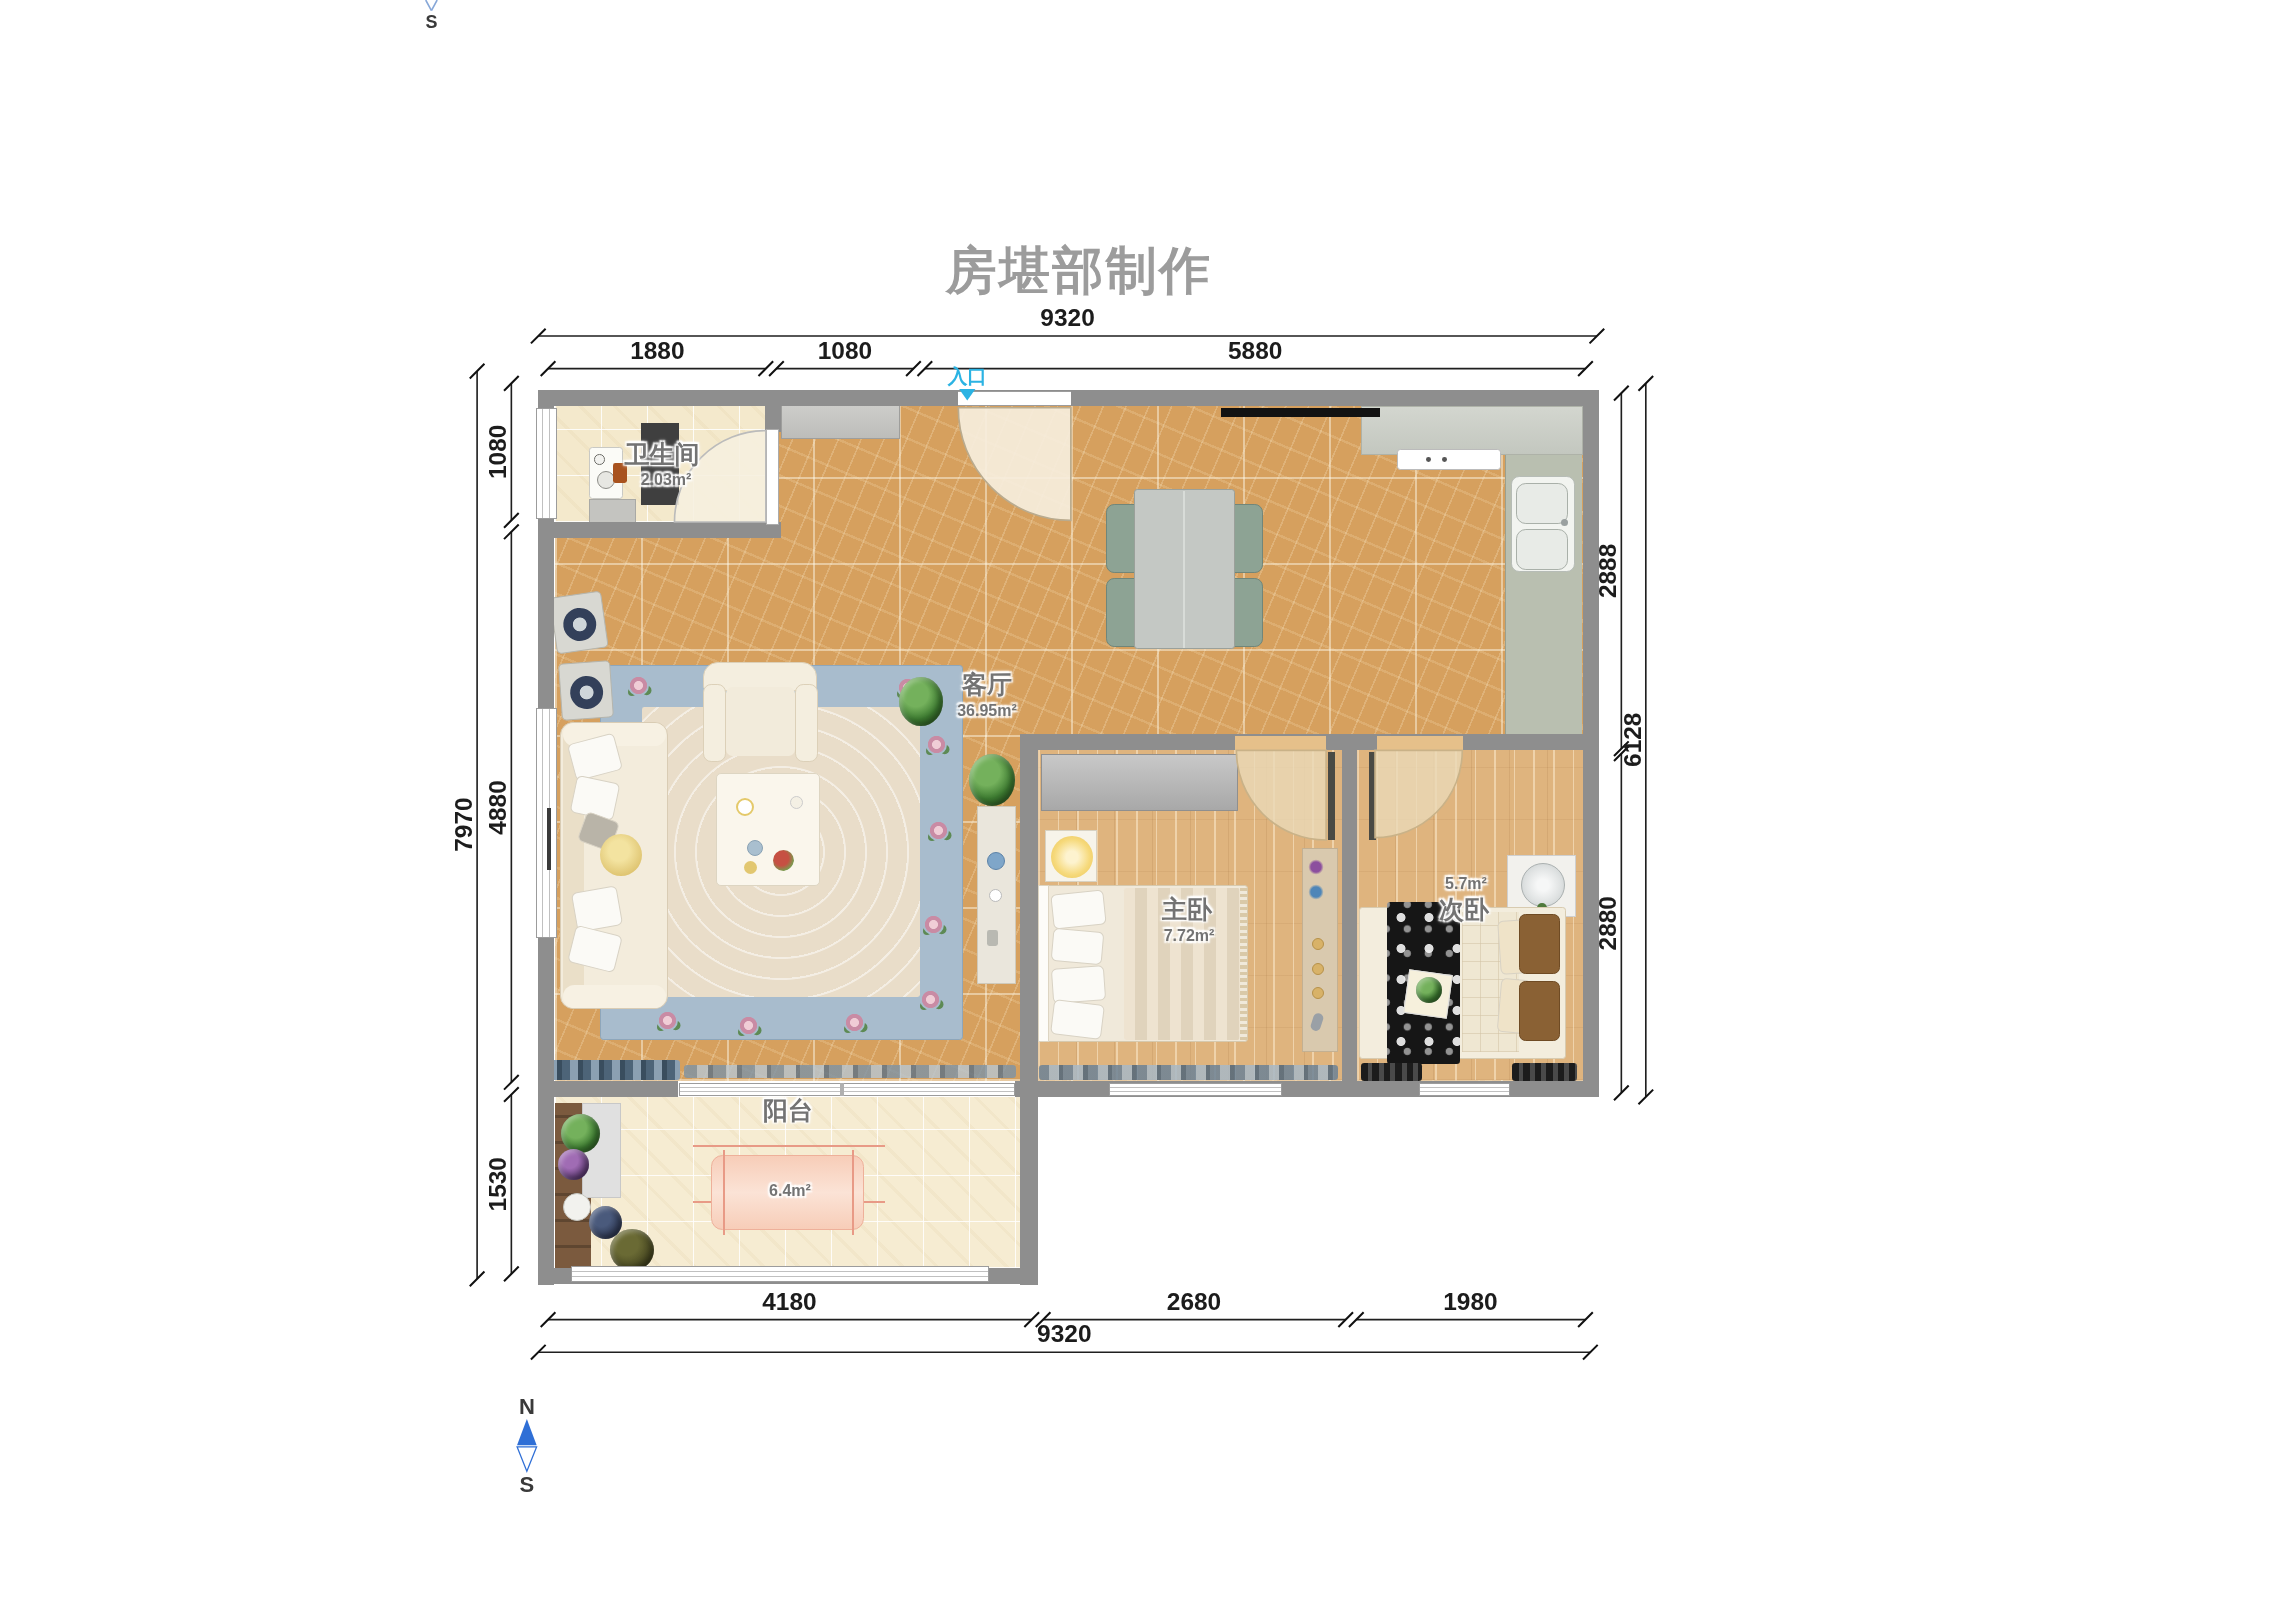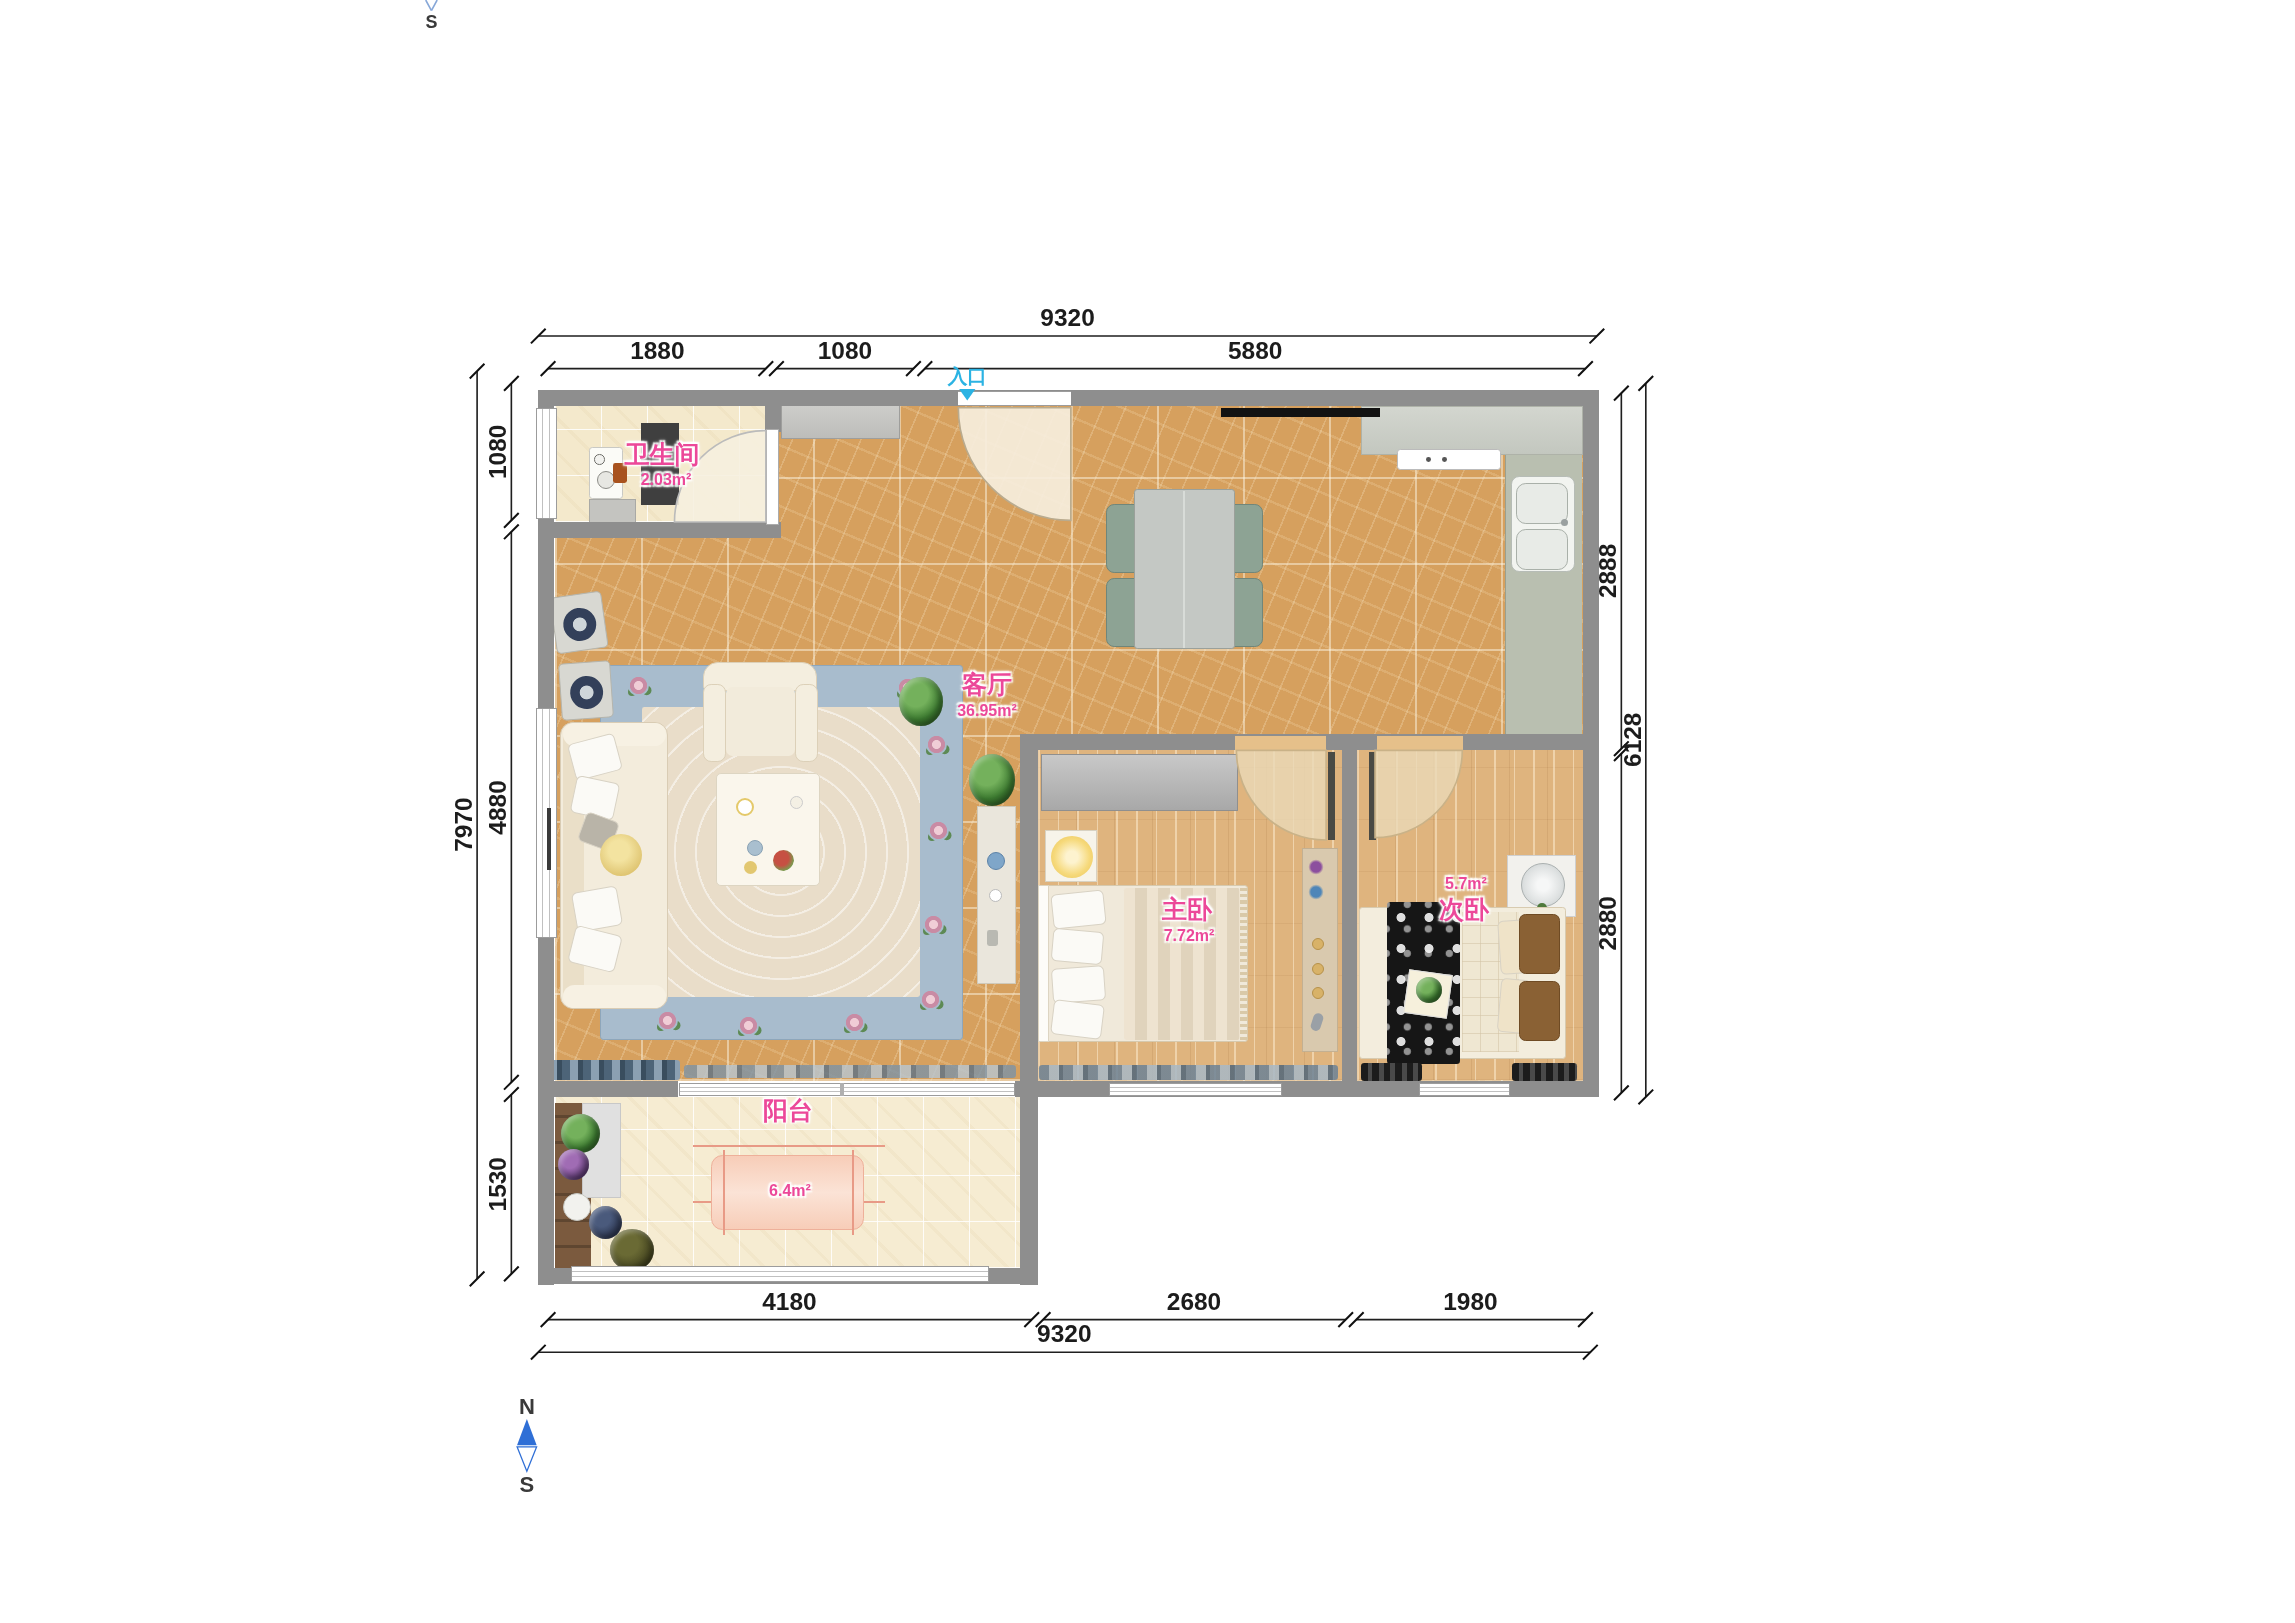--- a/index.html
+++ b/index.html
@@ -20,21 +20,21 @@
     repeating-linear-gradient(0deg, rgba(255,255,255,.85) 0 0.8px, rgba(255,255,255,0) 0.8px 46px),
     repeating-linear-gradient(90deg, rgba(255,255,255,.85) 0 0.8px, rgba(255,255,255,0) 0.8px 46px),
     repeating-linear-gradient(45deg, rgba(214,190,140,.12) 0 3.3px, rgba(214,190,140,0) 3.3px 24.5px)}
   .win{position:absolute;background:#fff;border:0.8px solid #9c9c9c;box-sizing:border-box;background-repeat:no-repeat}
   .win.h{background-image:linear-gradient(#b0b0b0,#b0b0b0),linear-gradient(#b0b0b0,#b0b0b0);
          background-size:100% 0.8px;background-position:0 30%,0 68%}
   .win.v{background-image:linear-gradient(#b0b0b0,#b0b0b0),linear-gradient(#b0b0b0,#b0b0b0);
          background-size:0.8px 100%;background-position:30% 0,68% 0}
   .fur{position:absolute;box-sizing:border-box}
   .room-label{position:absolute;transform:translate(-50%,-50%);text-align:center;font-weight:bold;
-    color:#ec4899;white-space:nowrap;
+    color:#737373;white-space:nowrap;
     text-shadow:-1.6px -1.6px 1.6px #fff,1.6px -1.6px 1.6px #fff,-1.6px 1.6px 1.6px #fff,1.6px 1.6px 1.6px #fff,0 0 4.9px #fff}
   .rn{font-size:25px}.ra{font-size:16px}
   .title{position:absolute;transform:translate(-50%,-50%);font-size:51px;font-weight:bold;
     color:#9c9c9c;letter-spacing:2.4px;white-space:nowrap}
   .pl{position:absolute;background:#fbfaf6;border:0.8px solid #d8d2c4;border-radius:5.7px}
   .plant{position:absolute;border-radius:50%;
     background:radial-gradient(circle at 38% 35%, #74b15c 0 30%, #3c7a30 60%, #274f1e 100%);
     box-shadow:inset 2.4px 2.4px 4.9px rgba(255,255,255,.35), inset -3.3px -3.3px 6.5px rgba(0,0,0,.35)}
   .flw{position:absolute;width:21px;height:21px;border-radius:50%;
     background:radial-gradient(circle at 50% 50%, #f0cdd6 0 4.1px, #c98ba4 4.9px 8.2px, rgba(0,0,0,0) 9px);
@@ -276,15 +276,16 @@
   <div class="room-label ra" style="left:666px;top:480px">2.03m²</div>
   <div class="room-label rn" style="left:987px;top:684px">客厅</div>
   <div class="room-label ra" style="left:987px;top:711px">36.95m²</div>
   <div class="room-label rn" style="left:1187px;top:909px">主卧</div>
   <div class="room-label ra" style="left:1189px;top:936px">7.72m²</div>
   <div class="room-label rn" style="left:1464px;top:909px">次卧</div>
   <div class="room-label ra" style="left:1466px;top:884px">5.7m²</div>
   <div class="room-label rn" style="left:788px;top:1110px">阳台</div>
   <div class="room-label ra" style="left:790px;top:1191px">6.4m²</div>
 
+  <div class="title" style="left:1079px;top:271px">房堪部制作</div>
 
 </div>
 
 
 </body></html>

